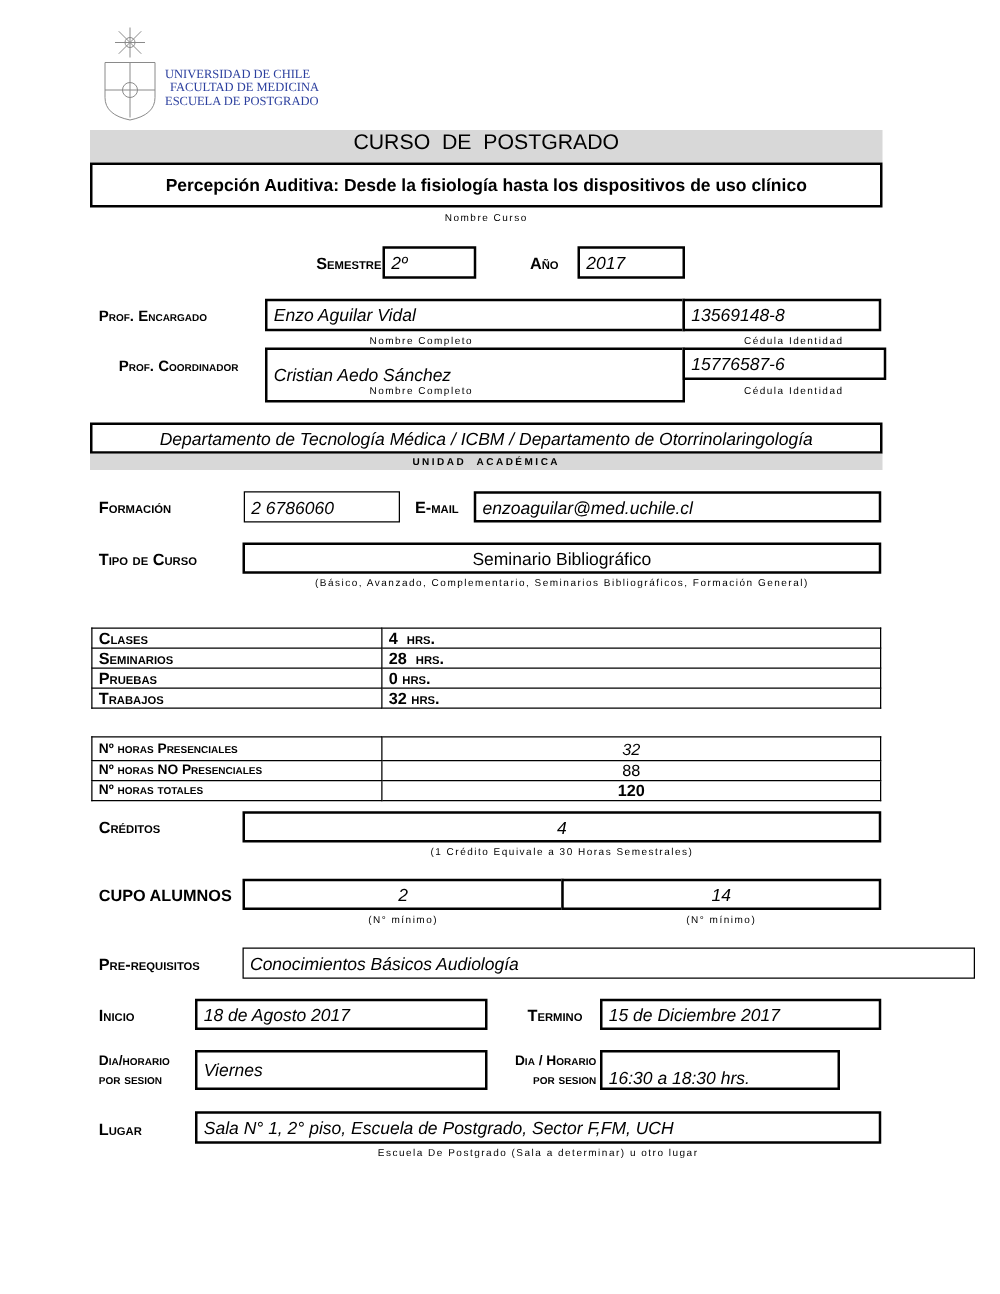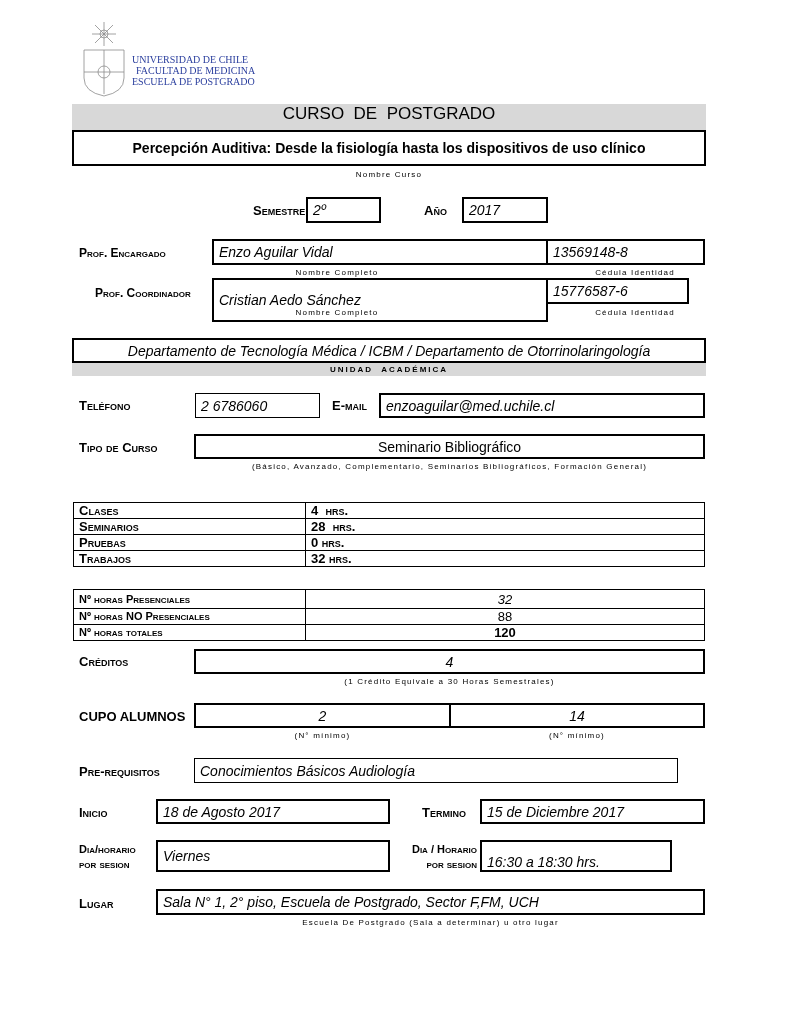--- a/index.html
+++ b/index.html
@@ -63,34 +63,34 @@
 <div class="box" style="left:546px;top:239px;width:159px;height:26px;">
     <span>13569148-8</span>
   </div>
 <div class="cap" style="left:212px;top:268px;width:250px;">Nombre Completo</div>
 <div class="cap" style="left:560px;top:268px;width:150px;">Cédula Identidad</div>
 
 <div class="abs lbl" style="left:79px;top:286px;font-size:12px;margin-left:16px;">Prof. Coordinador</div>
 <div class="box" style="left:212px;top:278px;width:336px;height:44px;">
     <span>Cristian Aedo Sánchez</span>
   </div>
-<div class="box" style="left:546px;top:278px;width:143px;height:26px;">
+<div class="box" style="left:546px;top:278px;width:163px;height:26px;">
     <span>15776587-6</span>
   </div>
 <div class="cap" style="left:212px;top:308px;width:250px;">Nombre Completo</div>
 <div class="cap" style="left:560px;top:308px;width:150px;">Cédula Identidad</div>
 
 <div class="box center" style="left:72px;top:338px;width:634px;height:25px;">
   <span>Departamento de Tecnología Médica / ICBM / Departamento de Otorrinolaringología</span>
 </div>
 <div class="abs" style="left:72px;top:363px;width:634px;height:13px;background:#d8d8d8;font-size:8px;font-weight:bold;letter-spacing:2px;text-align:center;line-height:13px;">
   <span style="white-space:pre;">UNIDAD  ACADÉMICA</span>
 </div>
 
-<div class="abs lbl" style="left:79px;top:398px;">Teléfono</div>
+<div class="abs lbl" style="left:79px;top:398px;">Formación</div>
 <div class="box thin" style="left:195px;top:393px;width:125px;height:25px;">
     <span>2 6786060</span>
   </div>
 <div class="abs lbl" style="left:332px;top:398px;">E-mail</div>
 <div class="box" style="left:379px;top:393px;width:326px;height:25px;">
     <span>enzoaguilar@med.uchile.cl</span>
   </div>
 
 <div class="abs lbl" style="left:79px;top:440px;">Tipo de Curso</div>
 <div class="box center" style="left:194px;top:434px;width:511px;height:25px;font-style:normal;">
@@ -146,21 +146,21 @@
 <div class="box center" style="left:194px;top:703px;width:257px;height:25px;">
     <span>2</span>
   </div>
 <div class="box center" style="left:449px;top:703px;width:256px;height:25px;">
     <span>14</span>
   </div>
 <div class="cap" style="left:194px;top:731px;width:257px;">(N° mínimo)</div>
 <div class="cap" style="left:449px;top:731px;width:256px;">(N° mínimo)</div>
 
 <div class="abs lbl" style="left:79px;top:764px;">Pre-requisitos</div>
-<div class="box thin" style="left:194px;top:758px;width:484px;height:25px;">
+<div class="box thin" style="left:194px;top:758px;width:586px;height:25px;">
     <span>Conocimientos Básicos Audiología</span>
   </div>
 
 <div class="abs lbl" style="left:79px;top:805px;">Inicio</div>
 <div class="box" style="left:156px;top:799px;width:234px;height:25px;">
     <span>18 de Agosto 2017</span>
   </div>
 <div class="abs lbl" style="left:422px;top:805px;">Termino</div>
 <div class="box" style="left:480px;top:799px;width:225px;height:25px;">
     <span>15 de Diciembre 2017</span>

